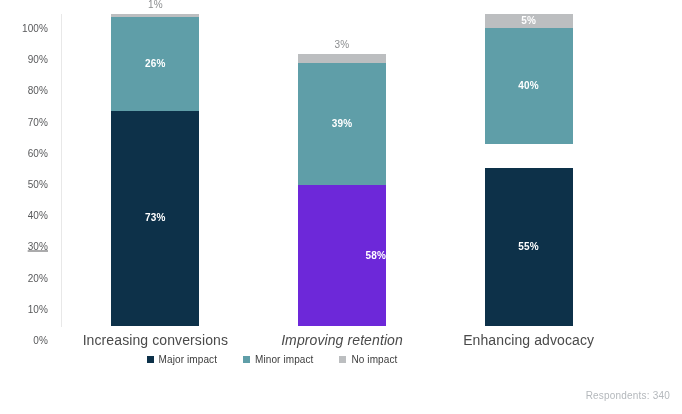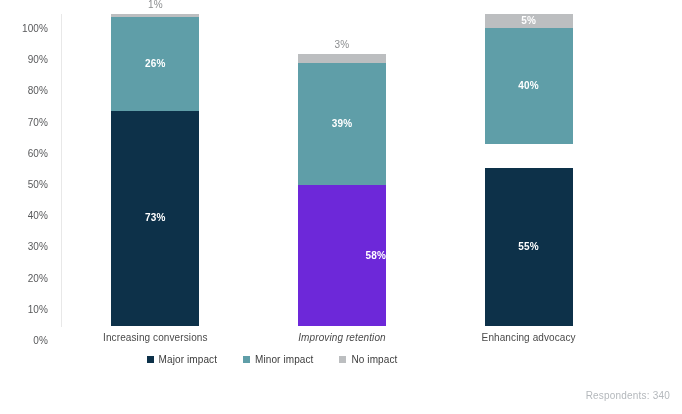--- a/index.html
+++ b/index.html
@@ -99,21 +99,21 @@
     color: #8b8d8f;
     font-weight: normal;
   }
 
   
   .cat-label {
     position: absolute;
     top: 332px;
     width: 160px;
     text-align: center;
-    font-size: 10px;
+    font-size: 14px;
     color: #4a4a4a;
     letter-spacing: 0.1px;
     white-space: nowrap;
   }
 
   
   .legend {
     position: absolute;
     left: 0;
     top: 354px;
@@ -157,21 +157,21 @@
 <div id="chart-root">
 
   <div class="y-axis">
       <div class="y-tick" style="top: 14px;">100%</div>
       <div class="y-tick" style="top: 45.2px; margin-left: 12px;">90%</div>
       <div class="y-tick" style="top: 76.4px;">80%</div>
       <div class="y-tick" style="top: 107.6px;">70%</div>
       <div class="y-tick" style="top: 138.8px;">60%</div>
       <div class="y-tick" style="top: 170px;">50%</div>
       <div class="y-tick" style="top: 201.2px;">40%</div>
-      <div class="y-tick" style="top: 232.4px;">30%</div>
+      <div class="y-tick" style="top: 232.4px; text-decoration: underline;">30%</div>
       <div class="y-tick" style="top: 263.6px;">20%</div>
       <div class="y-tick" style="top: 294.8px;">10%</div>
       <div class="y-tick" style="top: 326px;">0%</div>
     </div>
   <div class="y-axis-line"></div>
 
   <div class="plot-area">
       <div class="bar-group" style="left: 49.3333px;">
         <div class="bar-stack">
           <div class="seg" style="background: rgb(188, 190, 192); height: 3.12px;">

